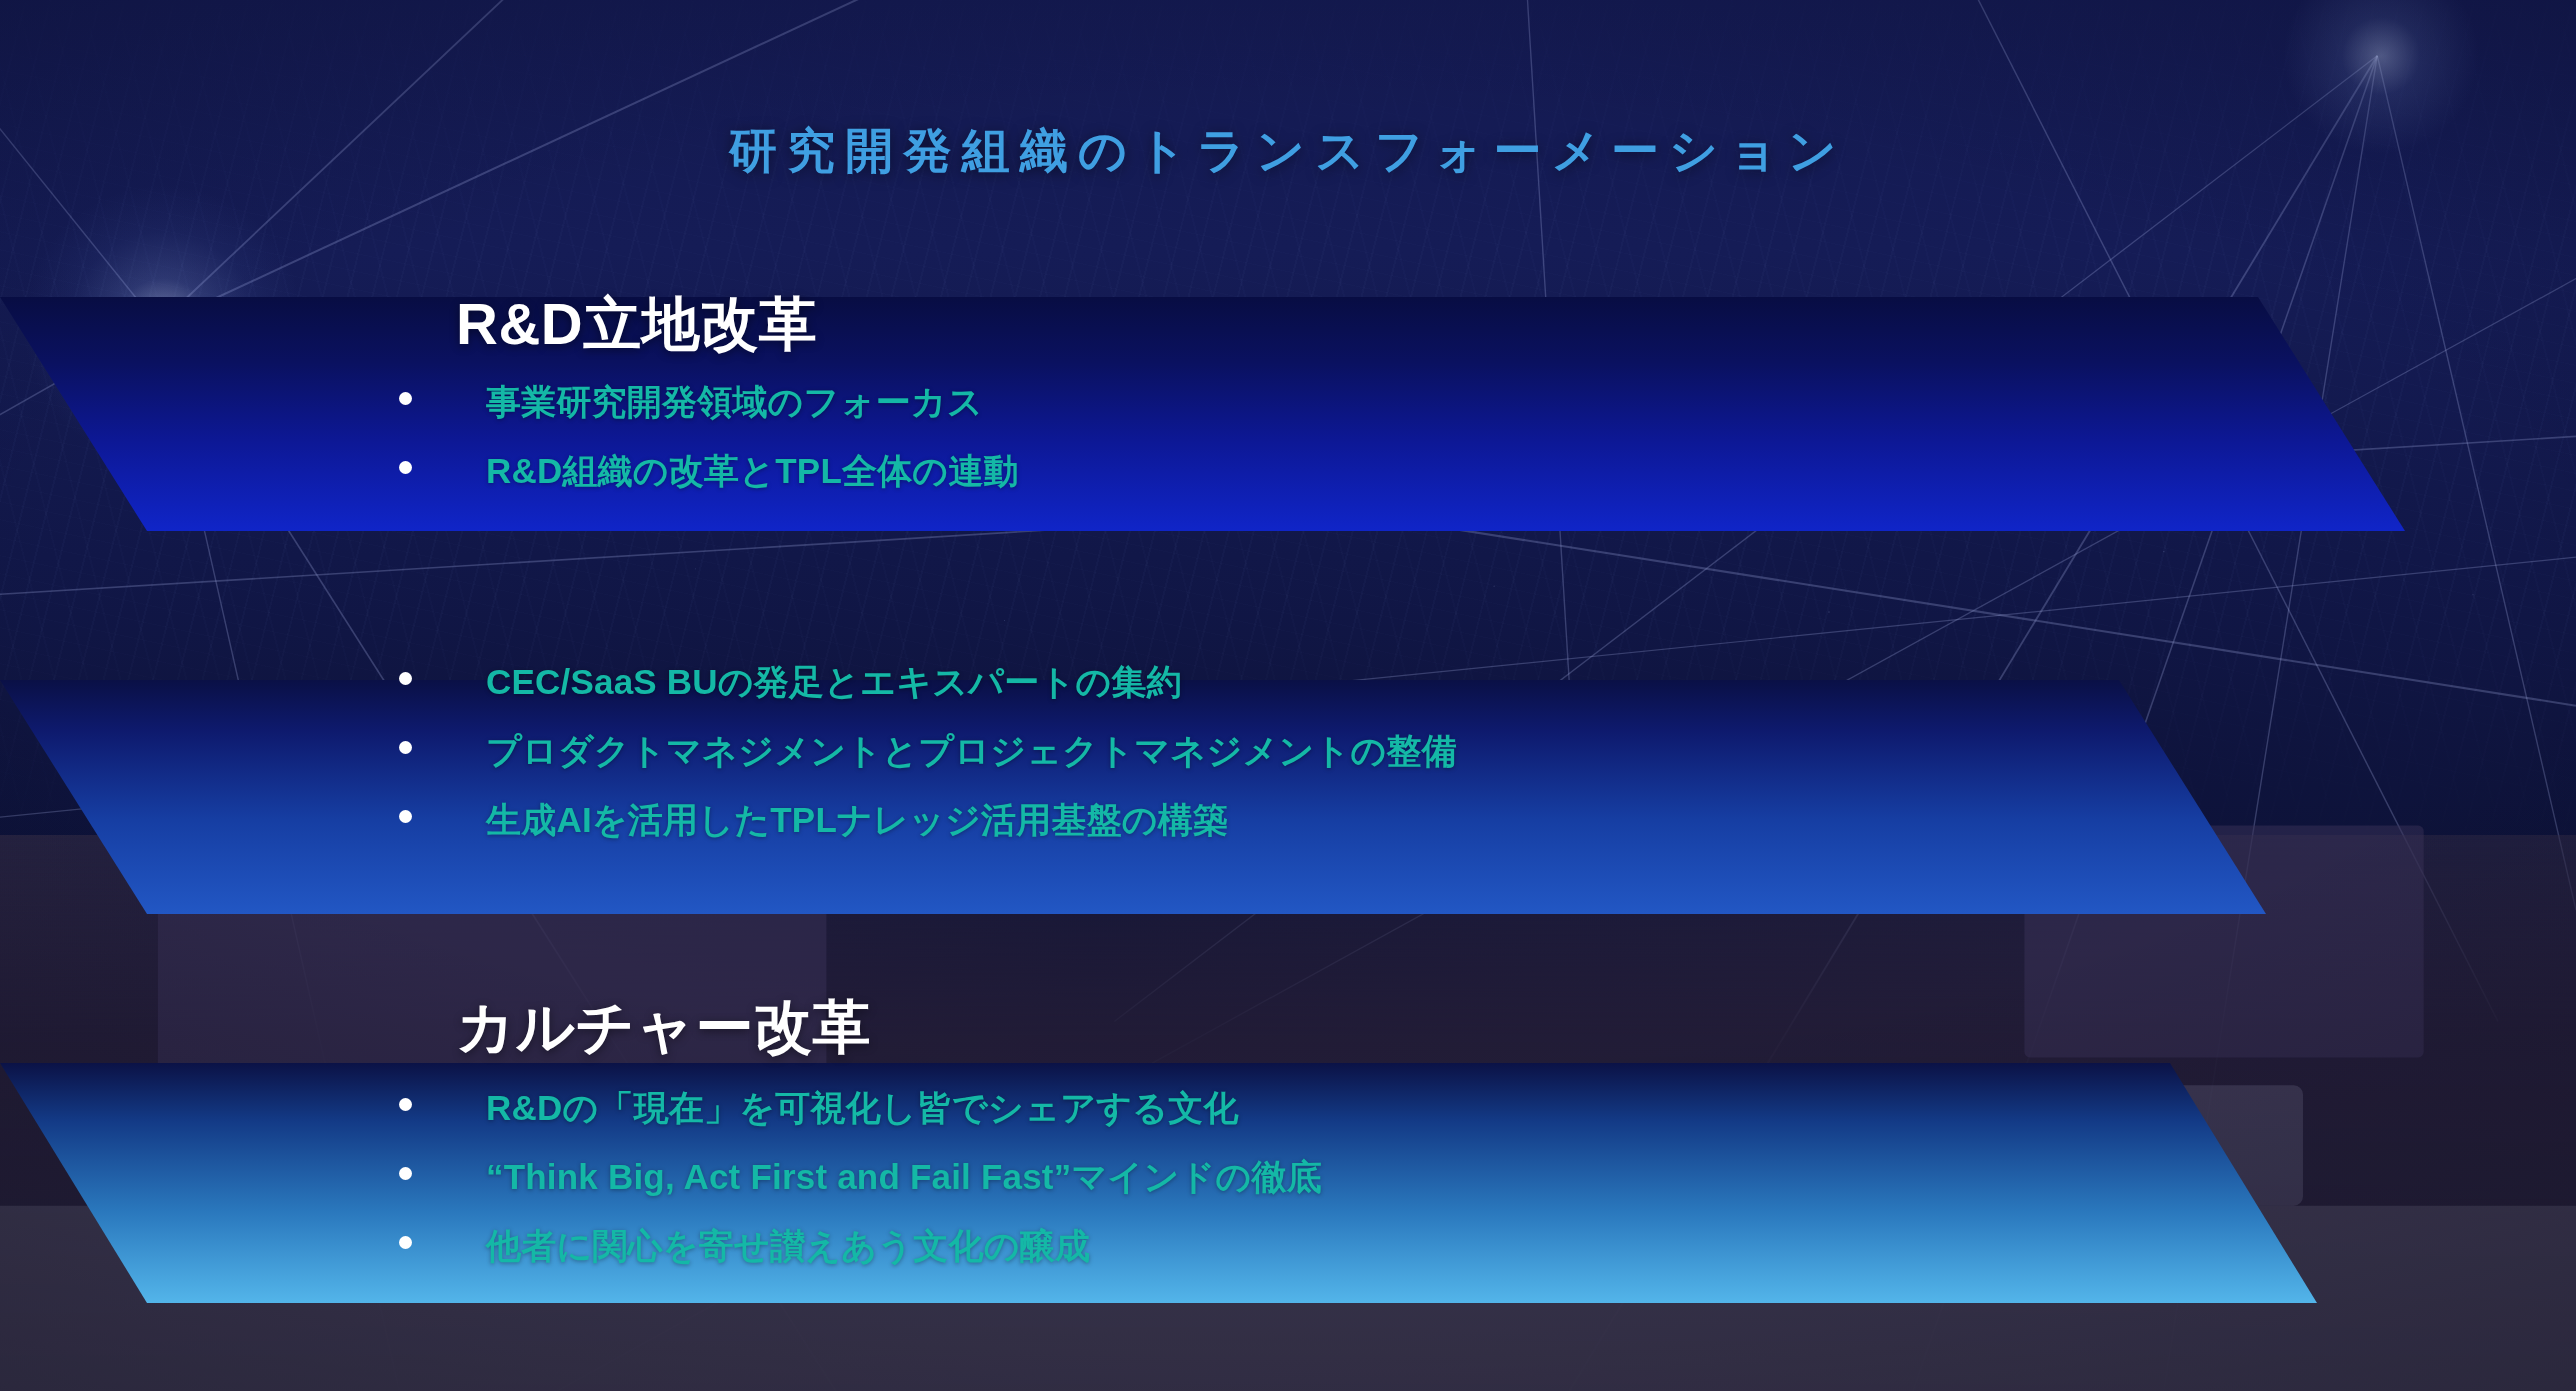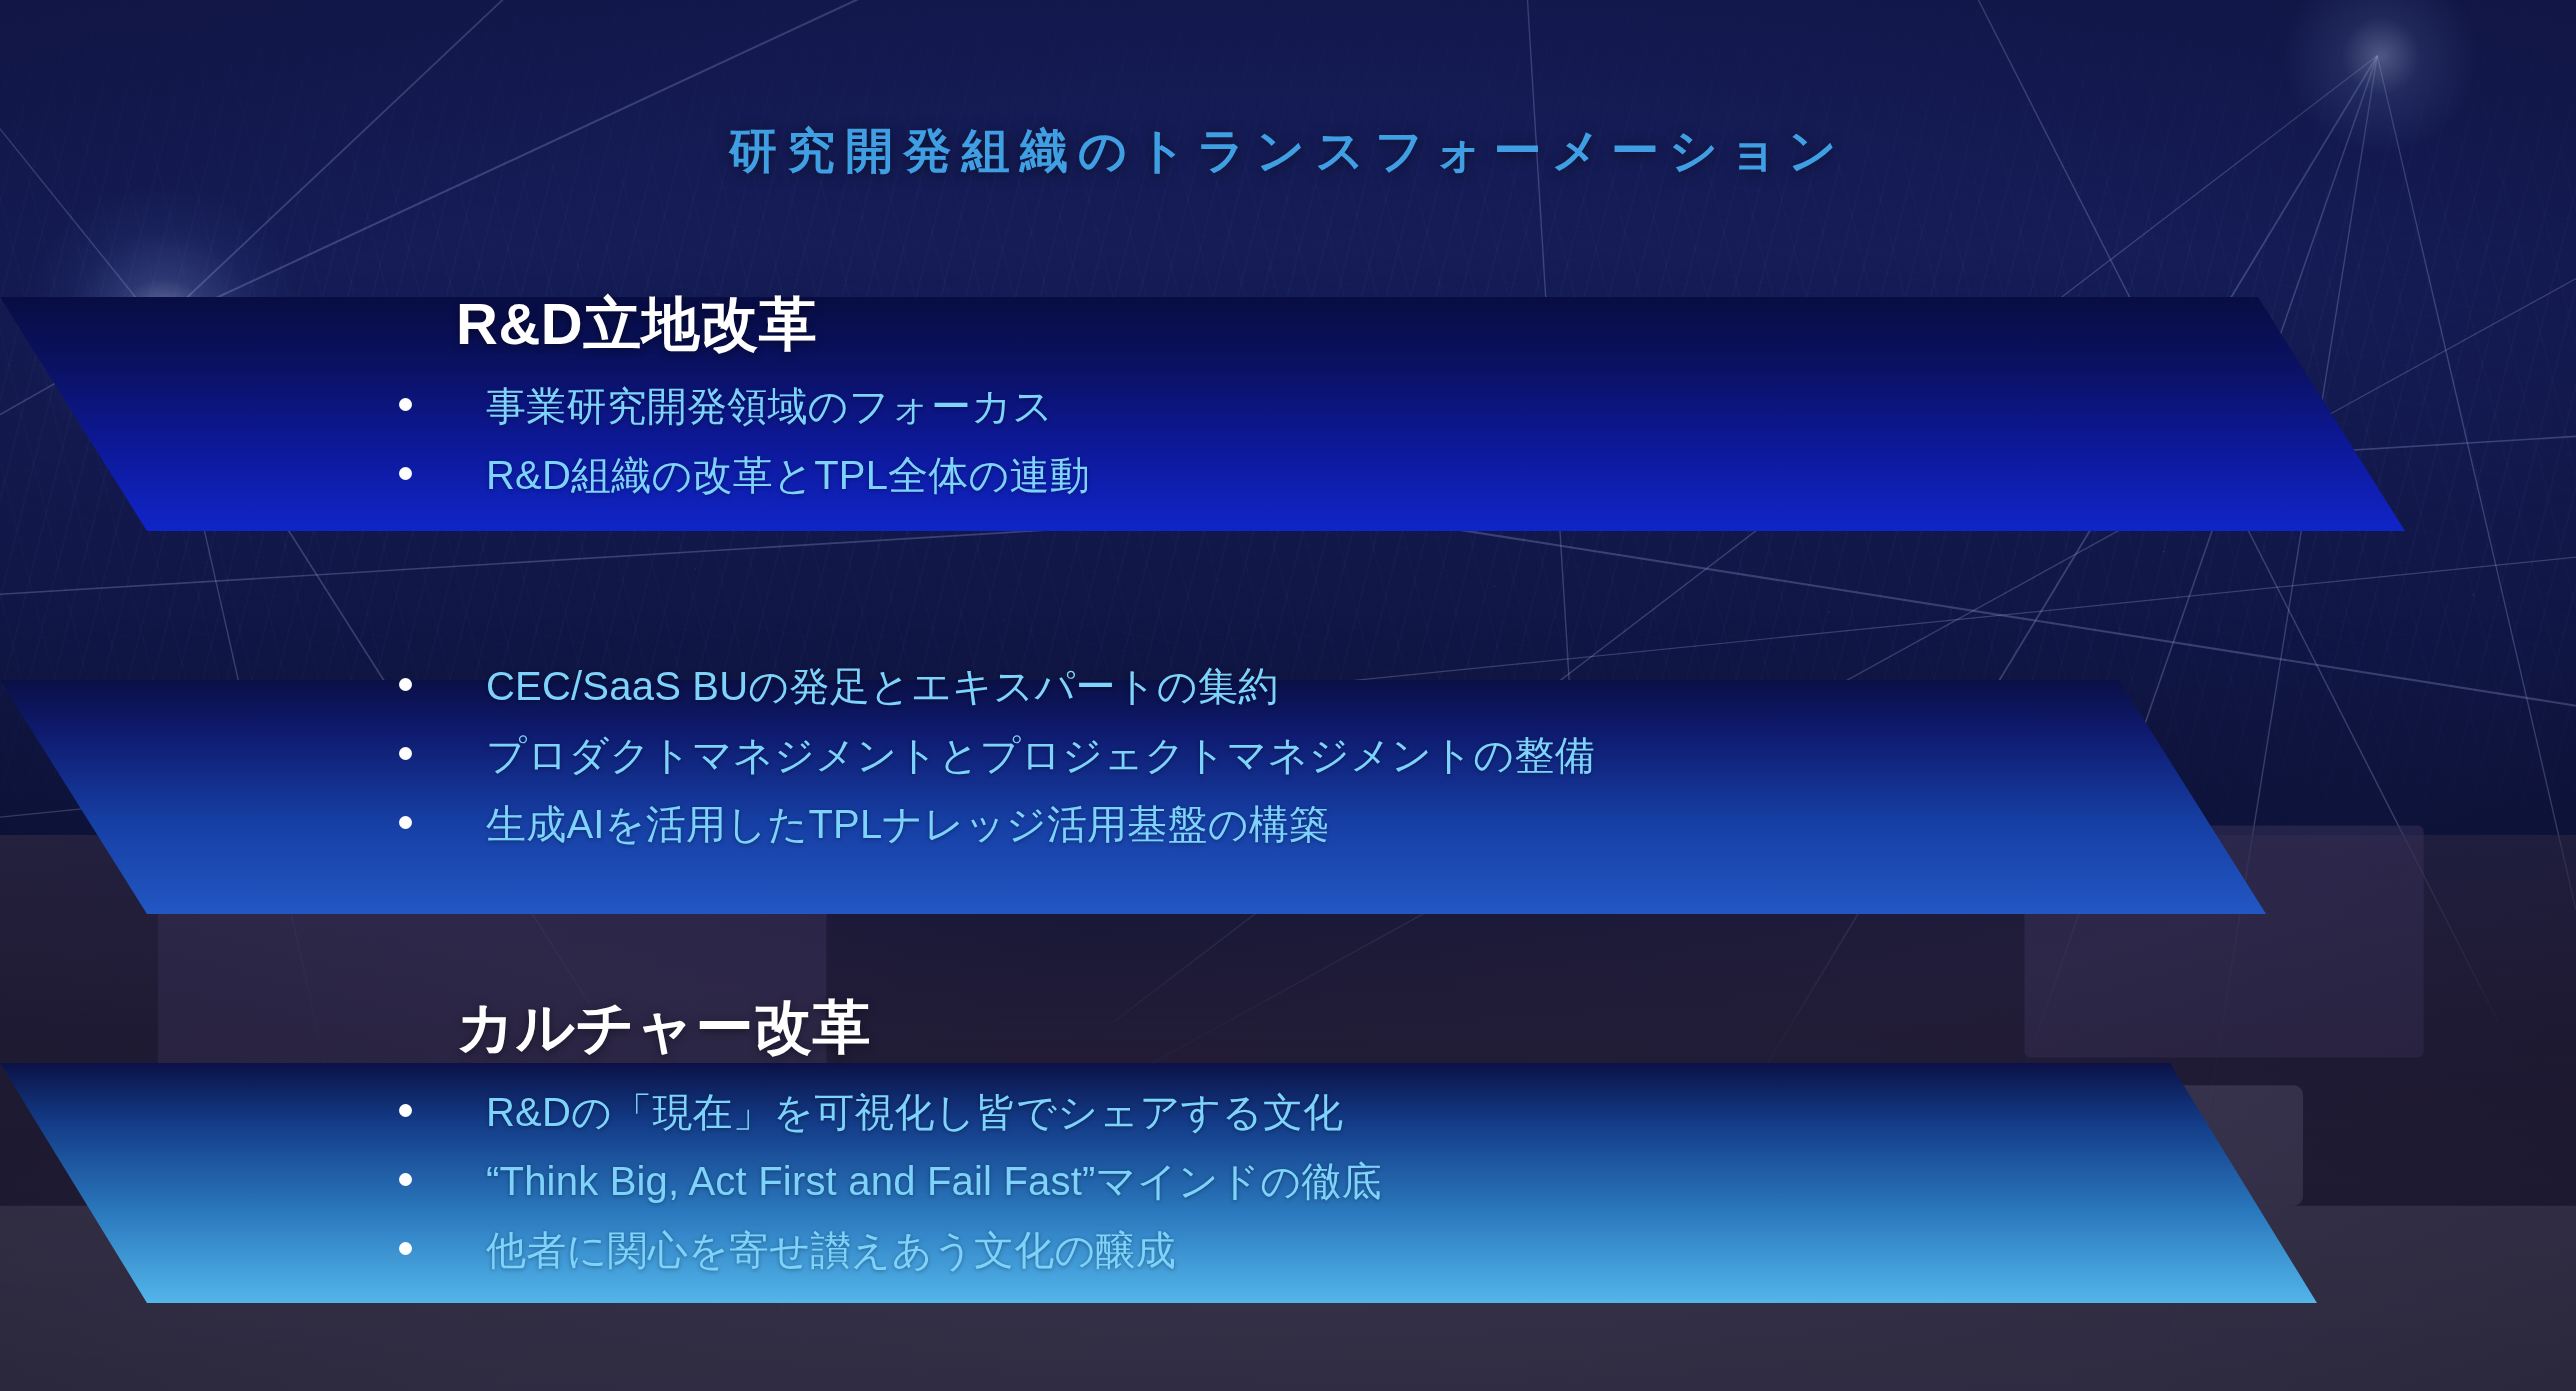--- a/index.html
+++ b/index.html
@@ -183,23 +183,23 @@
     width: 13px;
     height: 13px;
     border-radius: 50%;
     background: #ffffff;
     flex: 0 0 auto;
     margin-right: 74px;
     position: relative;
     top: -9.3px;
   }
   .bullet-text {
-    font-size: 40px;
-    font-weight: normal;
-    color: #7dd3fc;
+    font-size: 35px;
+    font-weight: bold;
+    color: #14b8a6;
     letter-spacing: 0.2px;
     text-shadow: 0 0.9px 4.6px rgba(0,0,0,.35);
   }
 
   
   .slide-title {
     position: absolute;
     left: 0;
     right: 0;
     top: 119px;

